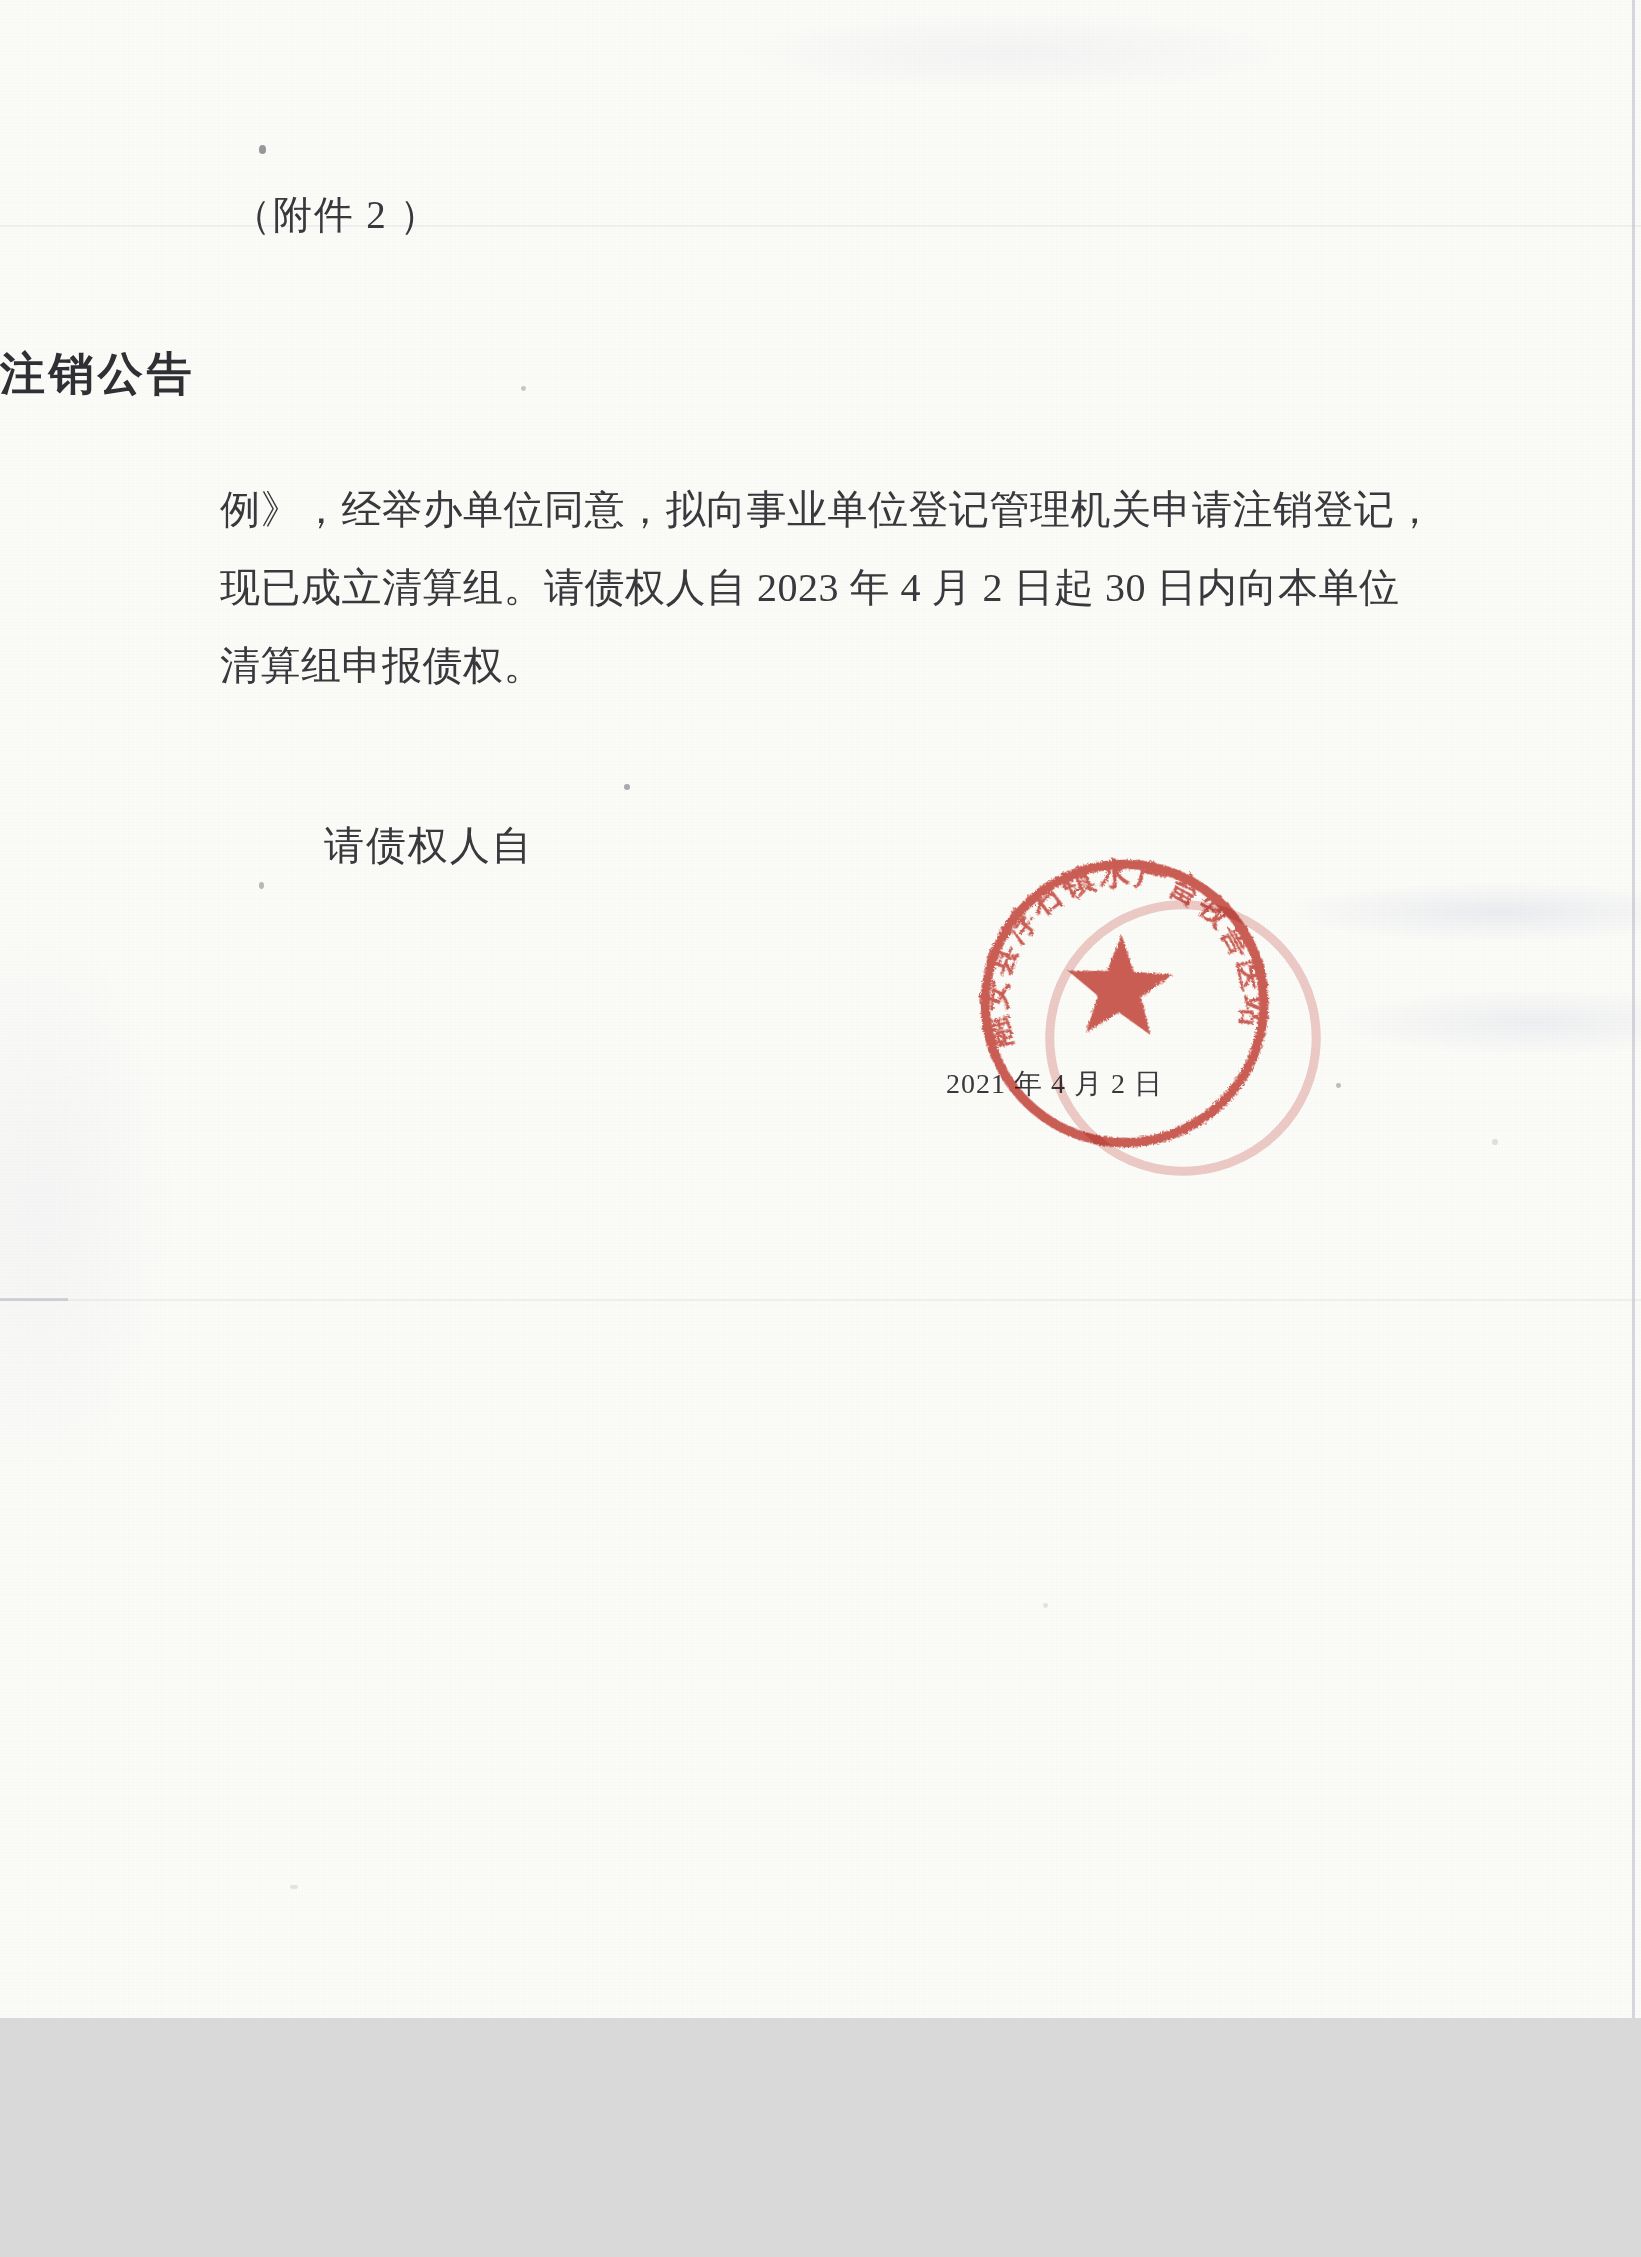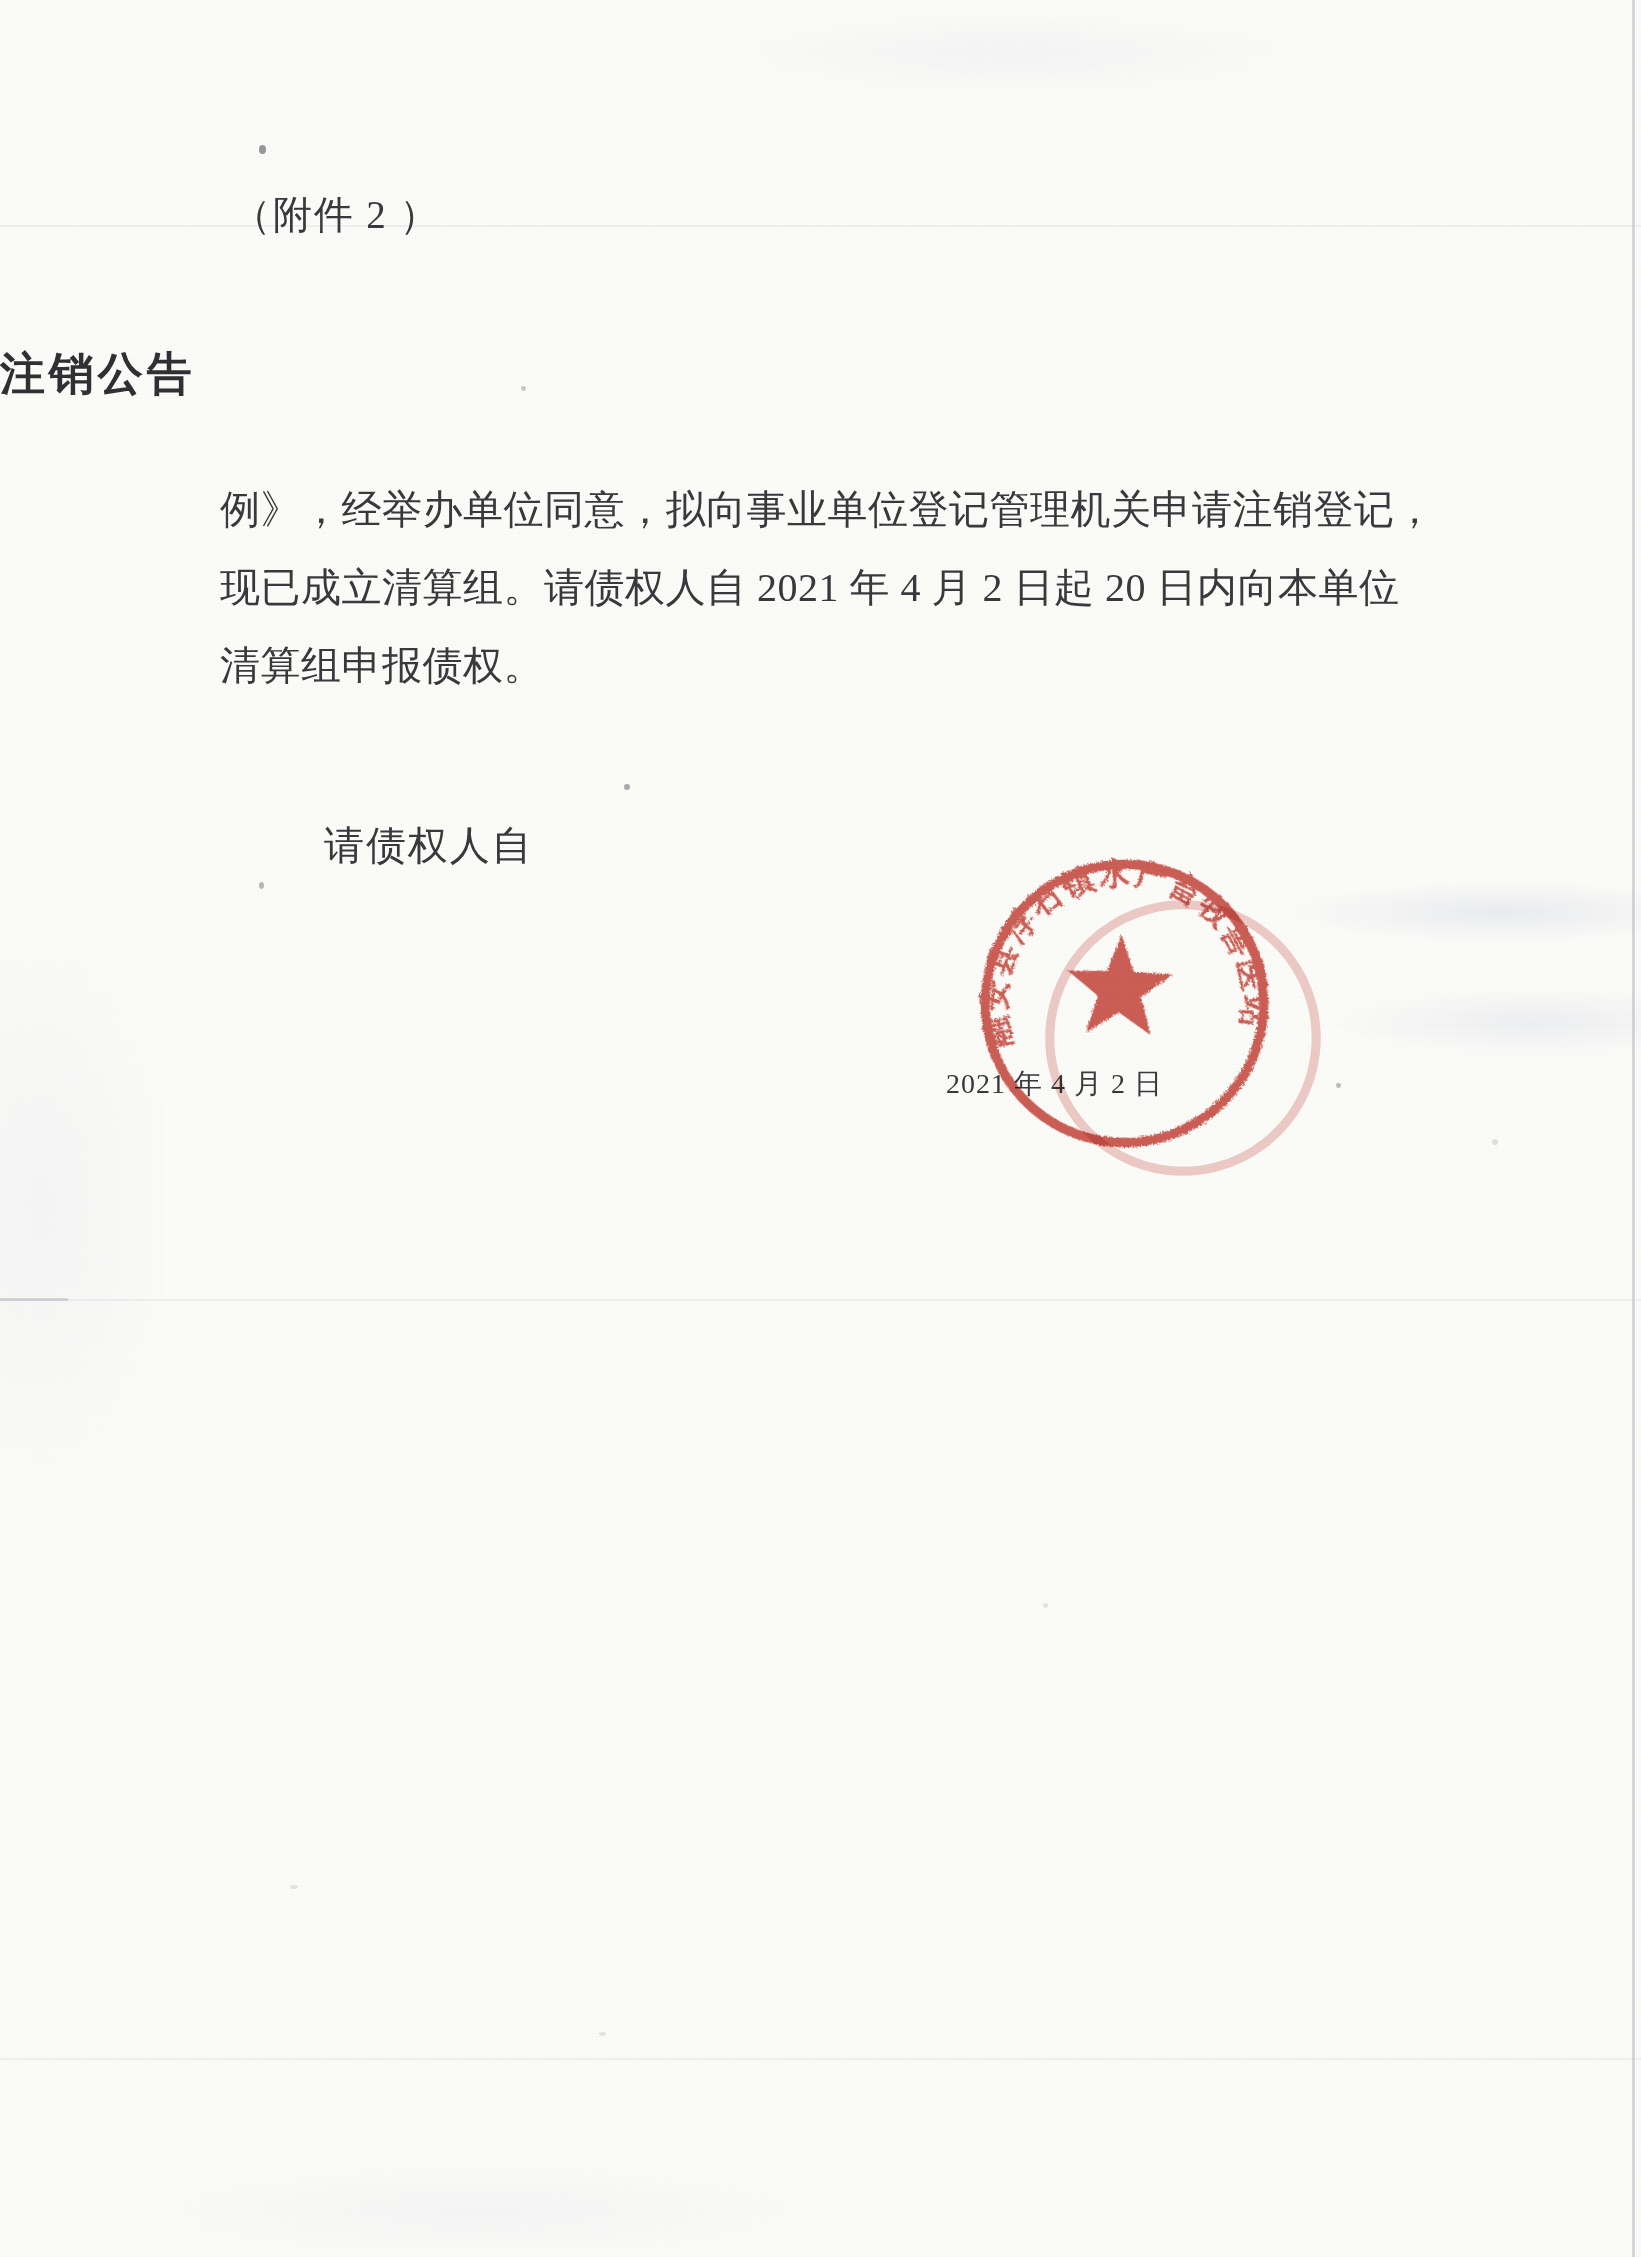--- a/index.html
+++ b/index.html
@@ -1,18 +1,18 @@
 <!DOCTYPE html>
 <html><head>
 <meta charset="utf-8">
 <style>
   html,body{margin:0;padding:0;background:#d9d9d9;}
   .page{
     position:relative;
-    width:1641px;height:2257px;
+    width:1641px;height:2018px;
     margin:0 auto;
     background-color:#fbfbf8;
     background-image:
       radial-gradient(ellipse 309px 43px at 1501px 912px, rgba(176,182,208,0.22), transparent 70%),
       radial-gradient(ellipse 290px 48px at 1535px 1022px, rgba(176,182,208,0.18), transparent 70%),
       radial-gradient(ellipse 406px 58px at 1014px 53px,  rgba(188,192,212,0.12), transparent 70%),
       radial-gradient(ellipse 193px 406px at 39px 1207px, rgba(188,192,212,0.10), transparent 70%),
       radial-gradient(ellipse 483px 68px at 483px 2211px, rgba(188,192,212,0.10), transparent 70%),
       repeating-linear-gradient(0deg,  rgba(120,125,150,0.015) 0 1px, transparent 1px 2.9px),
       repeating-linear-gradient(90deg, rgba(120,125,150,0.015) 0 1px, transparent 1px 2.9px);
@@ -91,21 +91,21 @@
   <div class="speck" style="left:290px;top:1885px;width:7.7px;height:3.9px;background:rgba(170,170,182,0.30);"></div>
   <div class="speck" style="left:1043px;top:1603px;width:4.8px;height:4.8px;background:rgba(170,170,186,0.30);"></div>
   <div class="speck" style="left:599px;top:2032px;width:6.8px;height:3.9px;background:rgba(165,165,180,0.30);"></div>
 
   <div class="attachment">（附件 2 ）</div>
 
   <div class="title">注销公告</div>
 
   <div class="body-block">
     <div class="bline">例》，经举办单位同意，拟向事业单位登记管理机关申请注销登记，</div>
-    <div class="bline">现已成立清算组。请债权人自 2021 年 4 月 2 日起 20 日内向本单位</div>
+    <div class="bline">现已成立清算组。请债权人自 2023 年 4 月 2 日起 30 日内向本单位</div>
     <div class="bline">清算组申报债权。</div>
   </div>
 
   <div class="closing">请债权人自</div>
 
 
   <div class="date">2021 年 4 月 2 日</div>
 
   <svg class="stamp-echo" viewBox="0 0 320 320">
     <circle cx="160" cy="160" r="147" fill="none" stroke-width="10" stroke="#c74a40"></circle>

